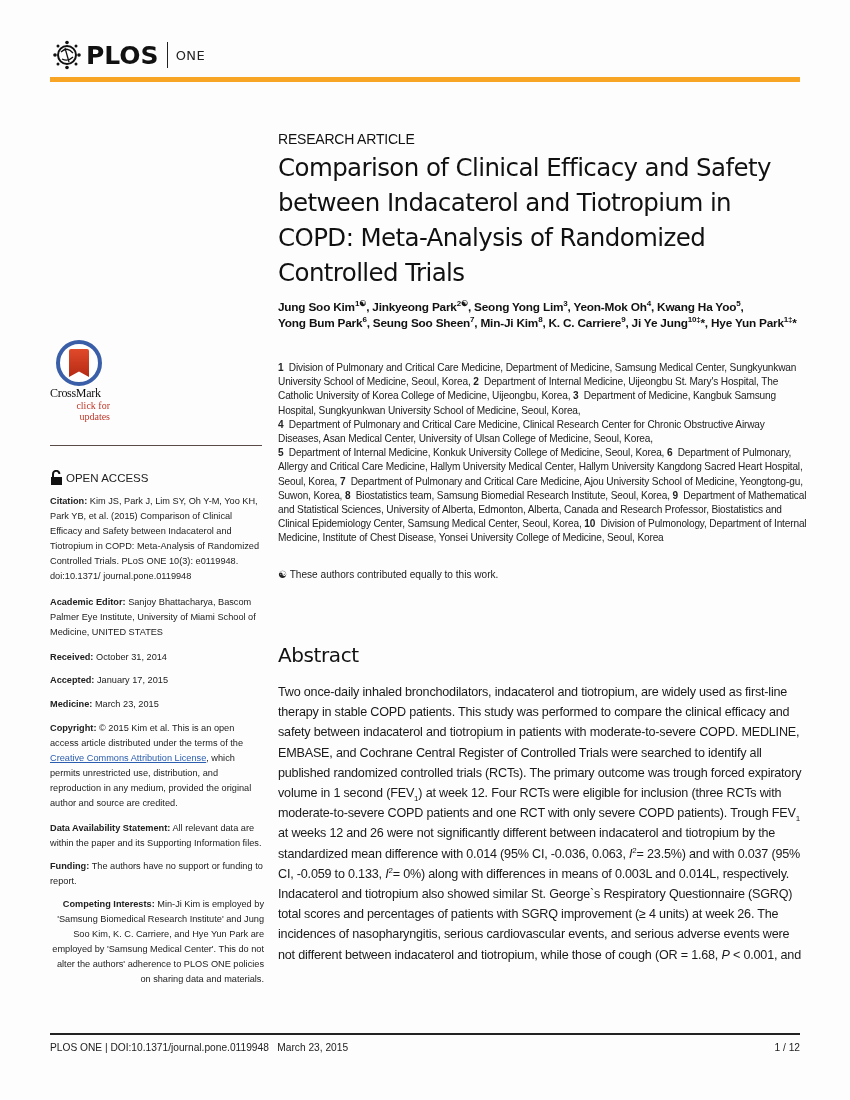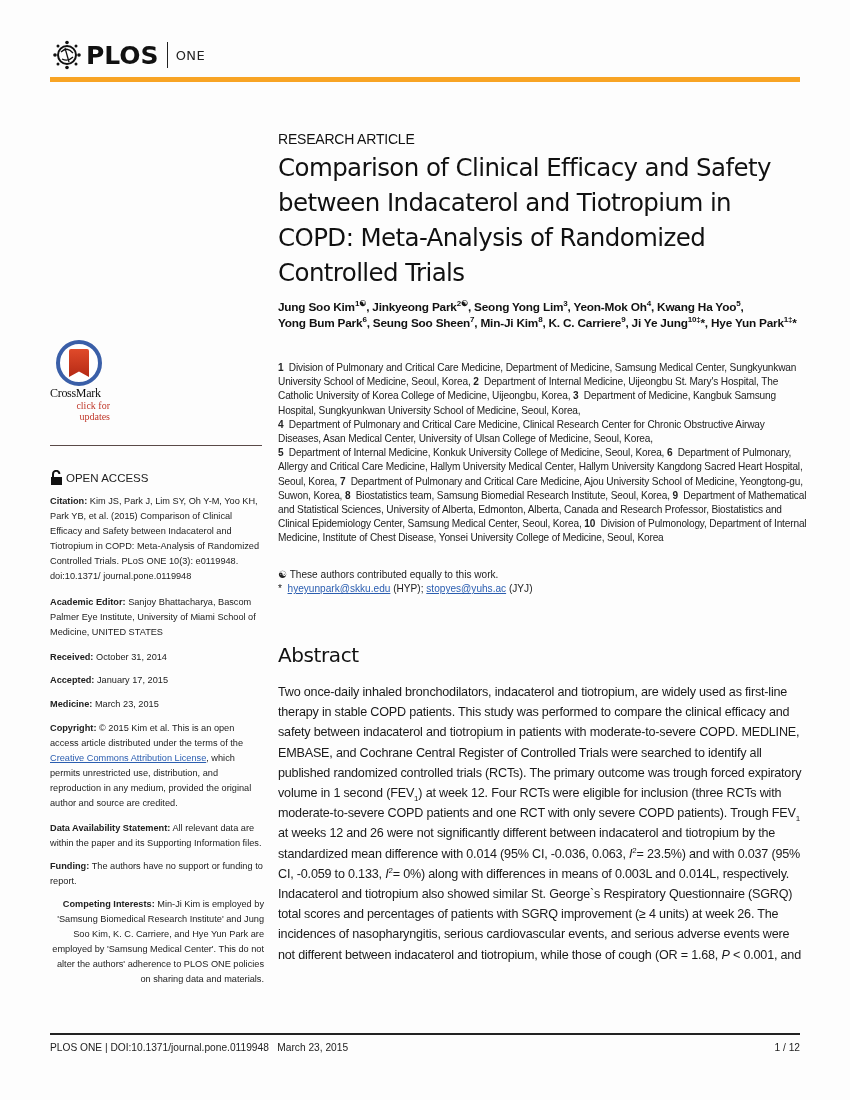--- a/index.html
+++ b/index.html
@@ -131,27 +131,20 @@
   <b>5</b>&nbsp; <span>Department of Internal Medicine, Konkuk University College of Medicine, Seoul, Korea,</span>
   <b>6</b>&nbsp; <span>Department of Pulmonary, Allergy and Critical Care Medicine, Hallym University Medical Center, Hallym University Kangdong Sacred Heart Hospital, Seoul, Korea,</span>
   <b>7</b>&nbsp; <span>Department of Pulmonary and Critical Care Medicine, Ajou University School of Medicine, Yeongtong-gu, Suwon, Korea,</span>
   <b>8</b>&nbsp; <span>Biostatistics team, Samsung Biomedial Research Institute, Seoul, Korea,</span>
   <b>9</b>&nbsp; <span>Department of Mathematical and Statistical Sciences, University of Alberta, Edmonton, Alberta, Canada and Research Professor, Biostatistics and Clinical Epidemiology Center, Samsung Medical Center, Seoul, Korea,</span>
   <b>10</b>&nbsp; <span>Division of Pulmonology, Department of Internal Medicine, Institute of Chest Disease, Yonsei University College of Medicine, Seoul, Korea</span>
 </div>
 
 <div class="abs notes">
   <div>☯ These authors contributed equally to this work.</div>
-  <div>
-    <span>*</span>&nbsp;
-    <a class="link">hyeyunpark@skku.edu</a>
-    <span>(HYP);</span>
-    <a class="link">stopyes@yuhs.ac</a>
-    <span>(JYJ)</span>
-  </div>
 </div>
 
 <h2 class="abs abstract-h" style="margin:0;font-weight:normal;">Abstract</h2>
 
 <div class="abs abstract"><span>Two once-daily inhaled bronchodilators, indacaterol and tiotropium, are widely used as first-line therapy in stable COPD patients. This study was performed to compare the clinical efficacy and safety between indacaterol and tiotropium in patients with moderate-to-severe COPD. MEDLINE, EMBASE, and Cochrane Central Register of Controlled Trials were searched to identify all published randomized controlled trials (RCTs). The primary outcome was trough forced expiratory volume in 1 second (FEV</span><sub>1</sub><span>) at week 12. Four RCTs were eligible for inclusion (three RCTs with moderate-to-severe COPD patients and one RCT with only severe COPD patients). Trough FEV</span><sub>1</sub><span> at weeks 12 and 26 were not significantly different between indacaterol and tiotropium by the standardized mean difference with 0.014 (95% CI, -0.036, 0.063, </span><i>I</i><sup>2</sup><span>= 23.5%) and with 0.037 (95% CI, -0.059 to 0.133, </span><i>I</i><sup>2</sup><span>= 0%) along with differences in means of 0.003L and 0.014L, respectively. Indacaterol and tiotropium also showed similar St. George`s Respiratory Questionnaire (SGRQ) total scores and percentages of patients with SGRQ improvement (≥ 4 units) at week 26. The incidences of nasopharyngitis, serious cardiovascular events, and serious adverse events were not different between indacaterol and tiotropium, while those of cough (OR = 1.68, </span><i>P</i><span> &lt; 0.001, and</span></div>
 
 <div class="abs foot-rule"></div>
 <div class="abs foot-left" style="white-space:pre;">PLOS ONE | DOI:10.1371/journal.pone.0119948   March 23, 2015</div>
 <div class="abs foot-right">1 / 12</div>
 

